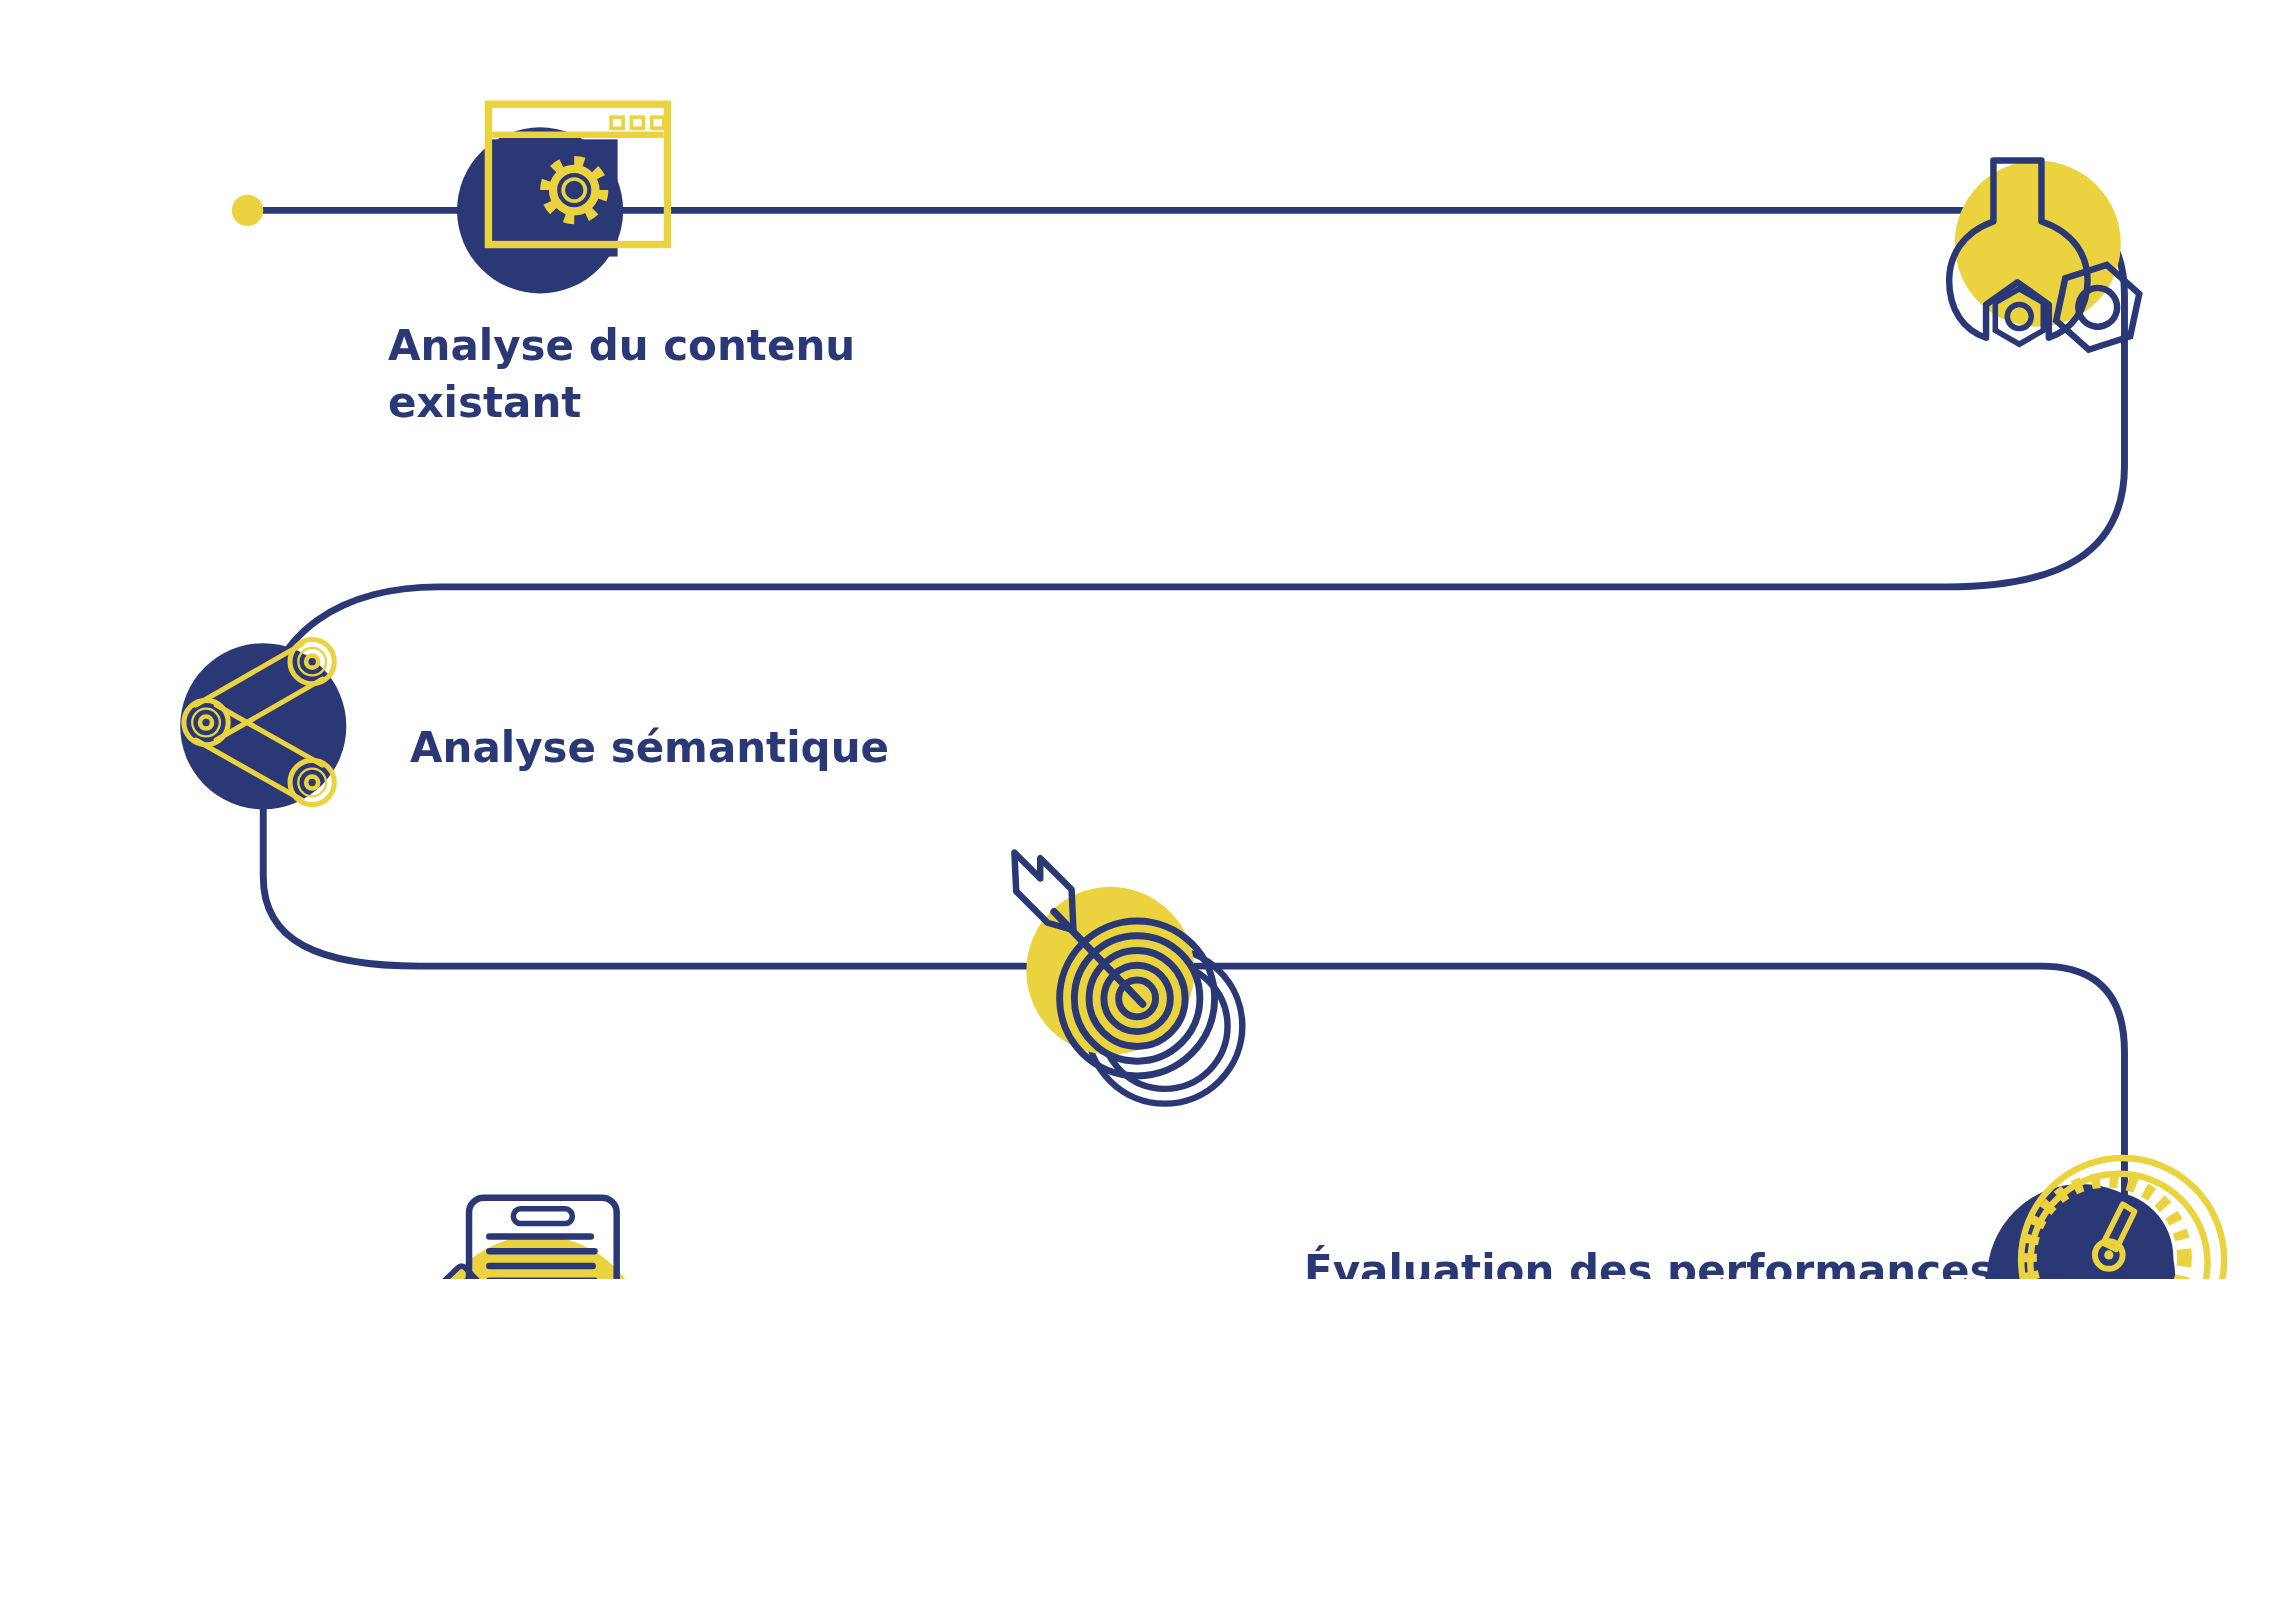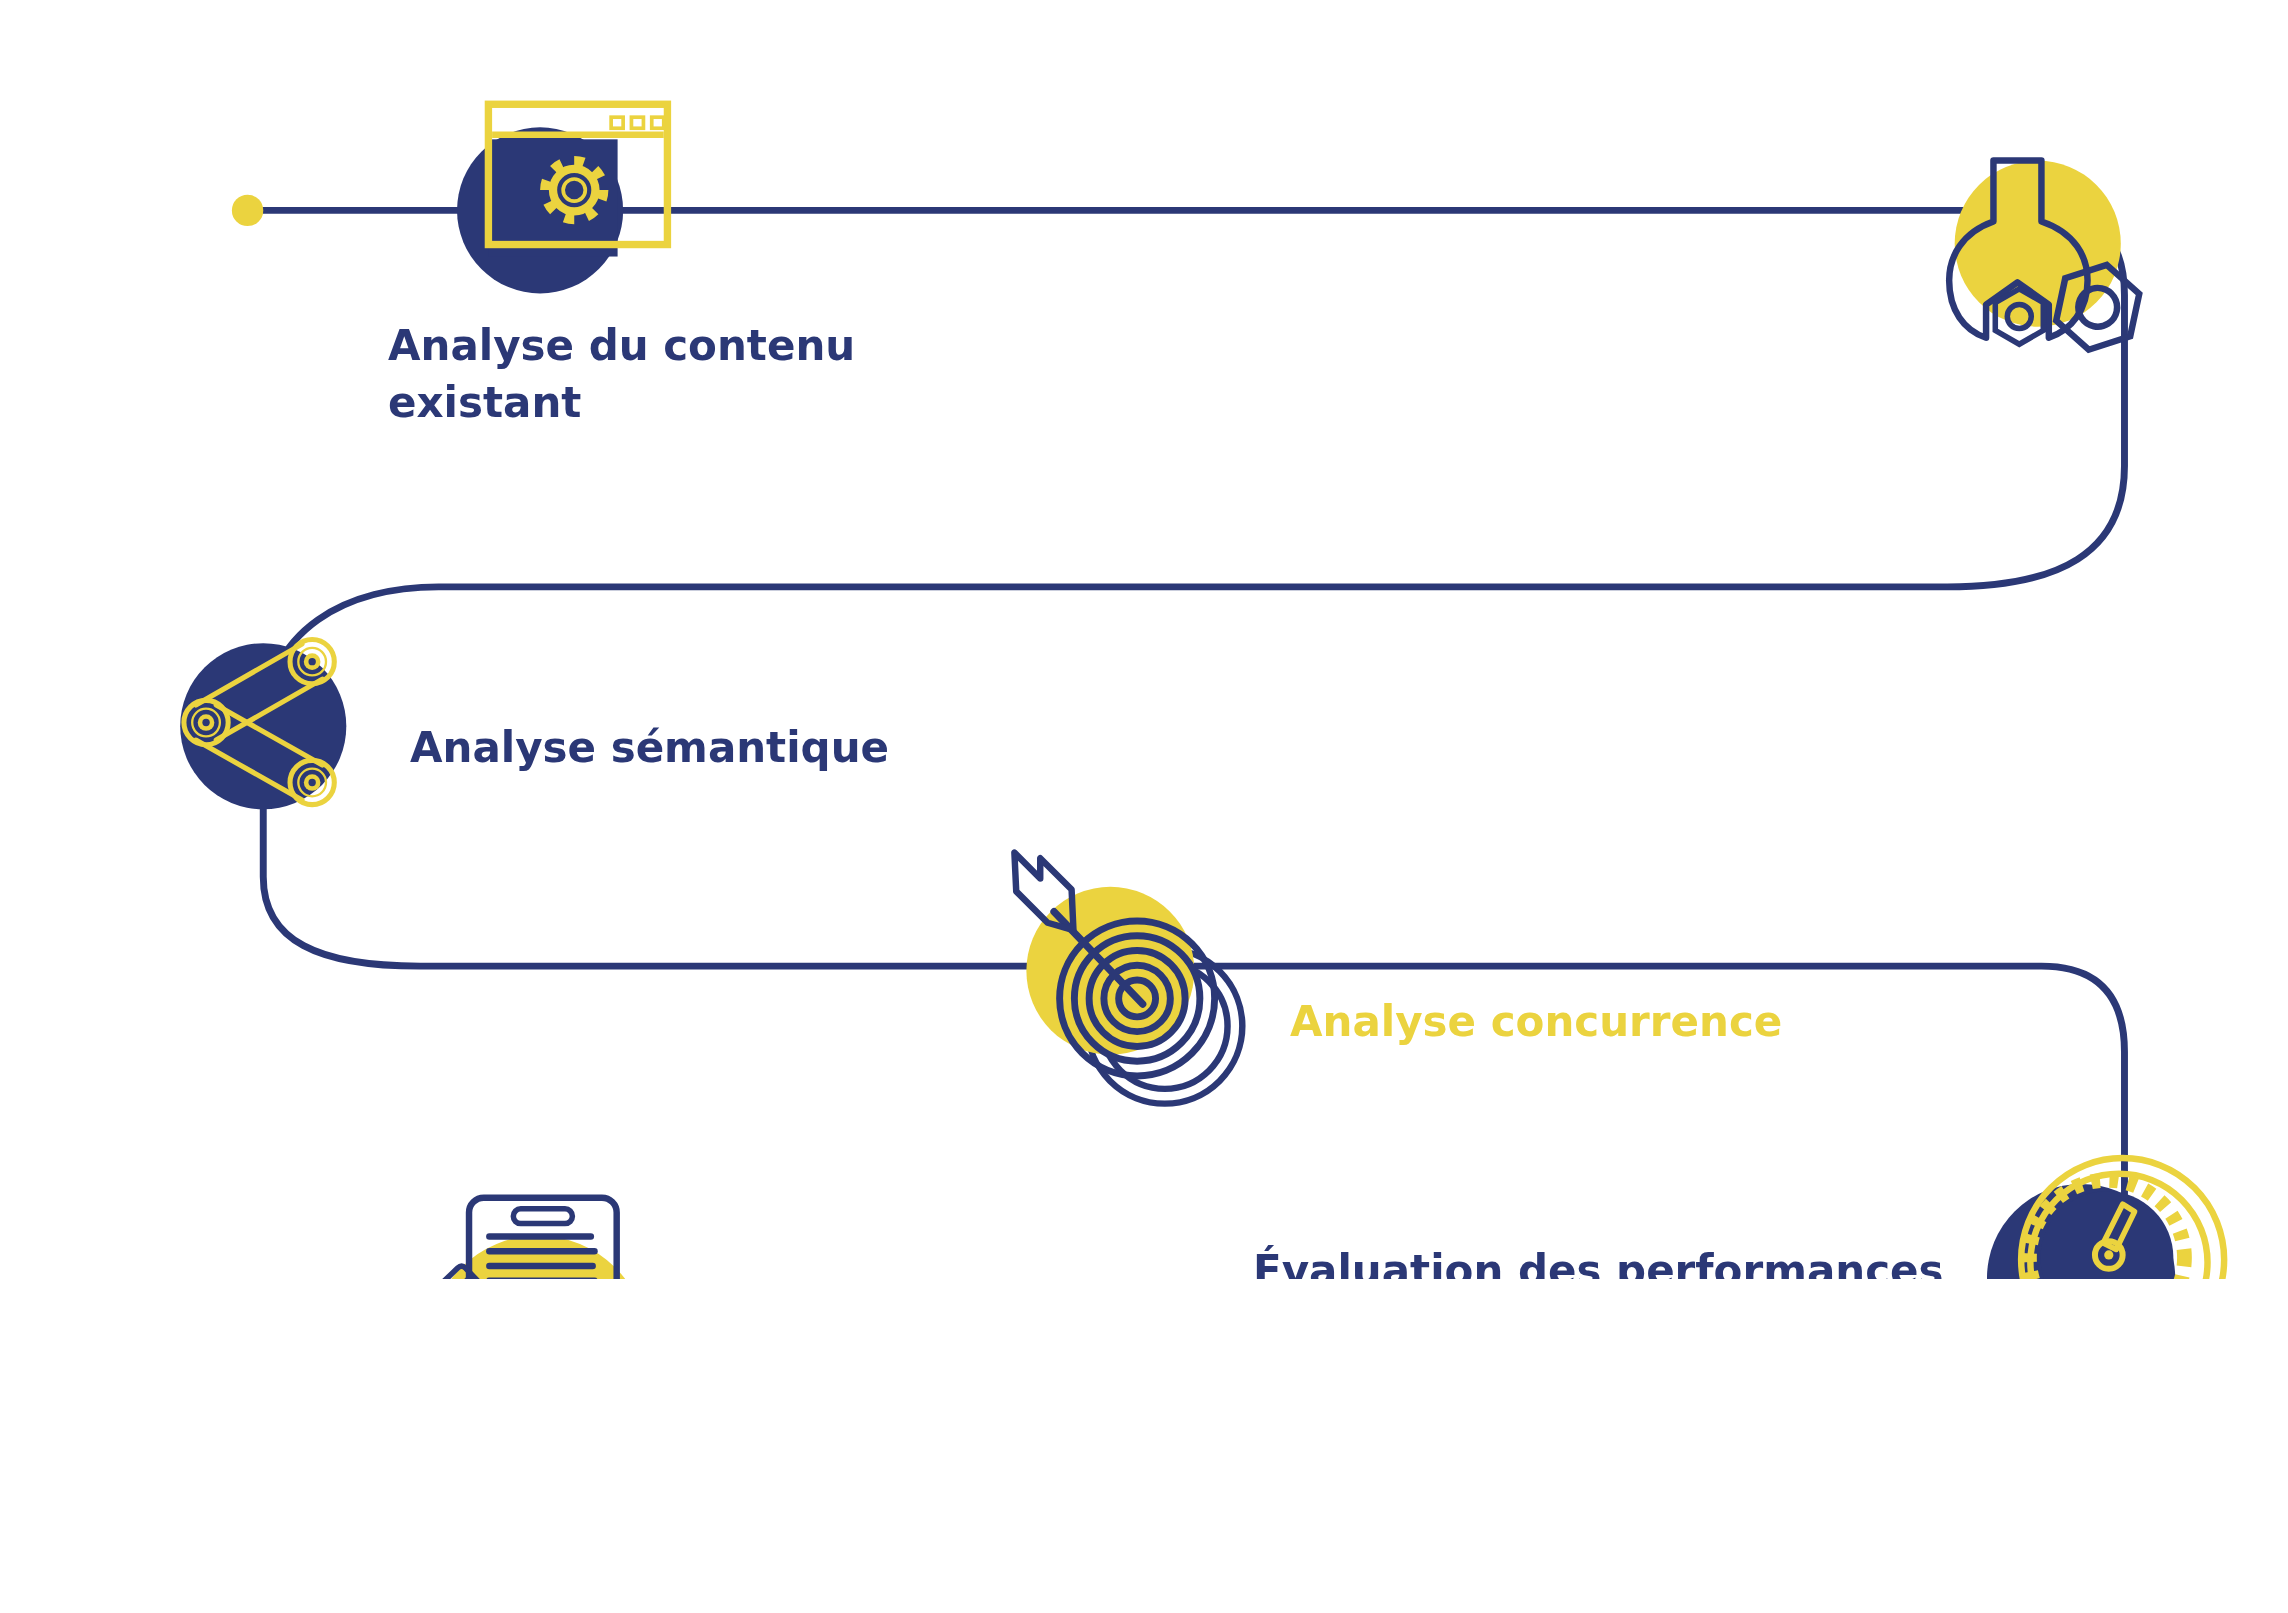--- a/index.html
+++ b/index.html
@@ -18,21 +18,21 @@
     line-height:57px;
     letter-spacing:0px;
     white-space:pre-line;
   }
   .label-navy{color:var(--navy,#2B3876);}
   .label-yellow{color:var(--yellow,#EBD33F);}
   #label-1{left:388px;top:317px;width:554px;}
   #label-2{left:1498px;top:336px;}
   #label-3{left:410px;top:719px;}
   #label-4{left:1290px;top:993px;}
-  #label-5{left:1253px;top:1242px;}
+  #label-5{left:1304px;top:1242px;}
   #label-6{left:741px;top:1360px;}
   
   .sN{stroke:var(--navy,#2B3876);fill:none;}
   .sY{stroke:var(--yellow,#EBD33F);fill:none;}
   .fN{fill:var(--navy,#2B3876);stroke:none;}
   .fY{fill:var(--yellow,#EBD33F);stroke:none;}
 </style>
 </head>
 <body>
 
@@ -164,17 +164,16 @@
         <path d="M 102 0 L 138 16 L 102 32 Z" class="sN" stroke-width="6" stroke-linejoin="round" fill="var(--yellow,#EBD33F)"></path>
         <line class="sN" x1="16" y1="0" x2="16" y2="32" stroke-width="5"></line>
         <line class="sN" x1="25" y1="0" x2="25" y2="32" stroke-width="4"></line>
         <path class="fN" d="M 124 8 L 138 16 L 124 24 Z"></path>
       </g>
     </g>
   </svg>
 
   <div id="label-1" class="step-label label-navy">Analyse du contenu existant</div>
   <div id="label-3" class="step-label label-navy">Analyse sémantique</div>
-  <div id="label-4" class="step-label label-yellow">Analyse concurrence</div>
   <div id="label-5" class="step-label label-navy">Évaluation des performances</div>
 
 </div>
 
 
 </body></html>

